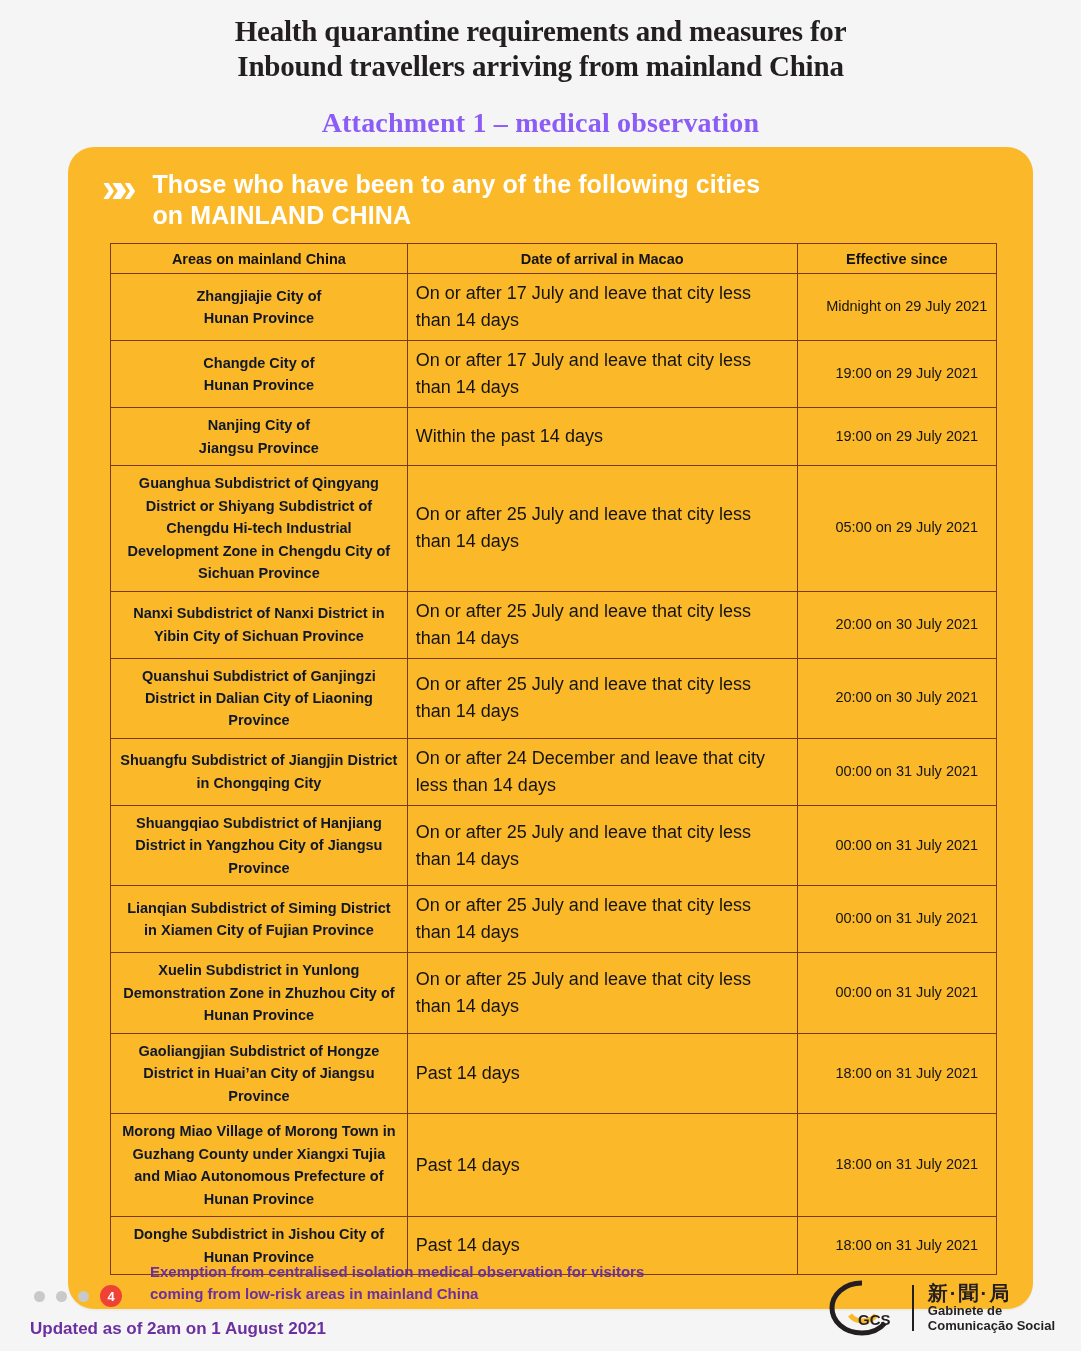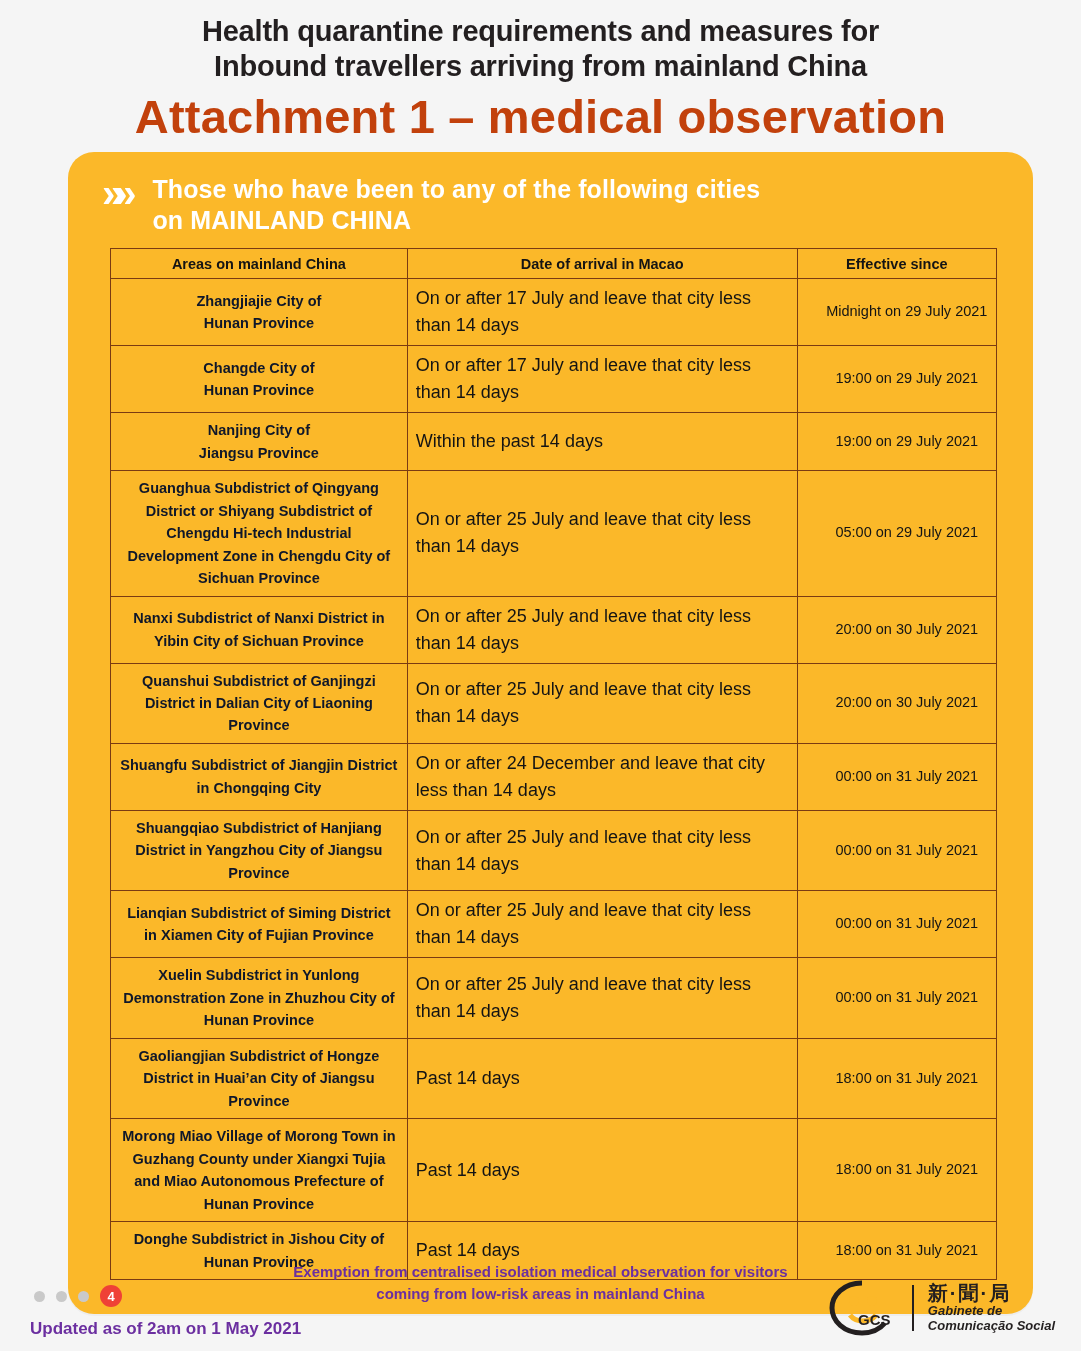--- a/index.html
+++ b/index.html
@@ -13,33 +13,34 @@
     position: relative;
     width: 1081px; height: 1351px;
     background: #f5f5f5;
     overflow: hidden;
   }
 
   
   .header {
     padding: 14px 40px 0 40px;
     text-align: center;
+    font-family: Liberation Serif, serif;
   }
   .title-main {
     font-size: 29px;
     font-weight: bold;
     color: #231f20;
     line-height: 1.22;
     letter-spacing: -0.2px;
   }
   .title-sub {
-    margin-top: 4px;
-    font-size: 47px;
-    font-weight: bold;
-    color: #c2410c;
+    margin-top: 22px;
+    font-size: 28px;
+    font-weight: bold;
+    color: #8b5cf6;
     letter-spacing: 0.2px;
   }
 
   
   .card {
     position: relative;
     margin: 8px 48px 0 68px;
     background: #fbb829;
     border-radius: 26px;
     padding: 14px 0 34px 0;
@@ -117,21 +118,21 @@
 
   
   .footer {
     position: absolute;
     left: 0; right: 0; bottom: 0;
     height: 96px;
   }
   .footer-note {
     position: absolute;
     left: 0; right: 0; top: 6px;
-    text-align: center;
+    text-align: left;
     color: #6b2fa0;
     font-size: 15px;
     font-weight: bold;
     line-height: 1.45;
     padding: 0 150px;
   }
   .dots {
     position: absolute;
     left: 34px; bottom: 44px;
     display: flex;
@@ -174,21 +175,20 @@
   .logo-text-cn {
     color: #231f20;
     font-size: 20px;
     font-weight: bold;
     letter-spacing: 2px;
     line-height: 1.1;
   }
   .logo-text-pt {
     color: #231f20;
     font-size: 13px;
-    font-style: italic;
     font-weight: bold;
     line-height: 1.15;
   }
   .logo-divider {
     width: 2px;
     height: 46px;
     background: #231f20;
     margin: 0 4px;
   }
 </style>
@@ -306,21 +306,21 @@
       <div>coming from low-risk areas in mainland China</div>
     </div>
 
     <div class="dots">
       <span class="dot"></span>
       <span class="dot"></span>
       <span class="dot"></span>
       <span class="dot active">4</span>
     </div>
 
-    <div class="updated">Updated as of 2am on 1 May 2021</div>
+    <div class="updated">Updated as of 2am on 1 August 2021</div>
 
     <div class="logo">
       <div class="logo-mark">
         <svg width="70" height="58" viewBox="0 0 70 58">
           <path d="M34 4 C16 4 4 16 4 29 C4 42 16 54 34 54 C44 54 52 50 57 44" fill="none" stroke="#231f20" stroke-width="5"></path>
           <circle cx="26" cy="22" r="5" fill="#fbb829"></circle>
           <circle cx="44" cy="22" r="5" fill="#fbb829"></circle>
           <path d="M22 36 C28 44 42 44 48 36" fill="none" stroke="#fbb829" stroke-width="5"></path>
           <text x="30" y="46" font-family="Liberation Sans, sans-serif" font-size="15" font-weight="bold" fill="#231f20">GCS</text>
         </svg>

